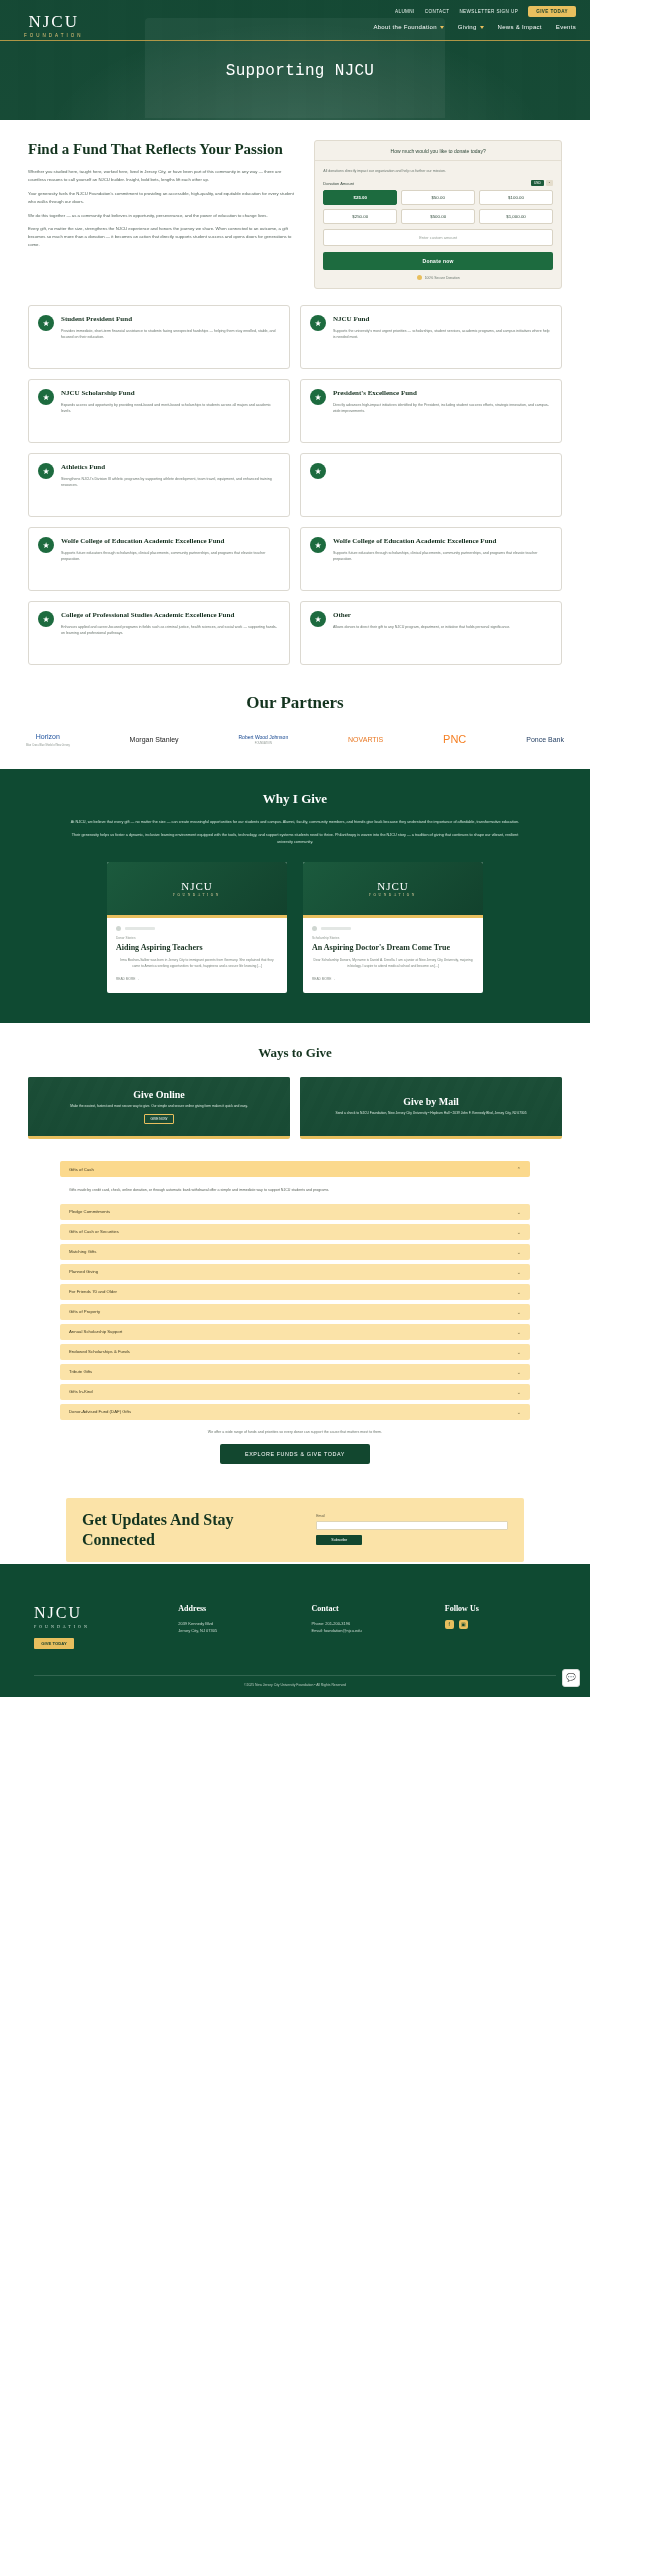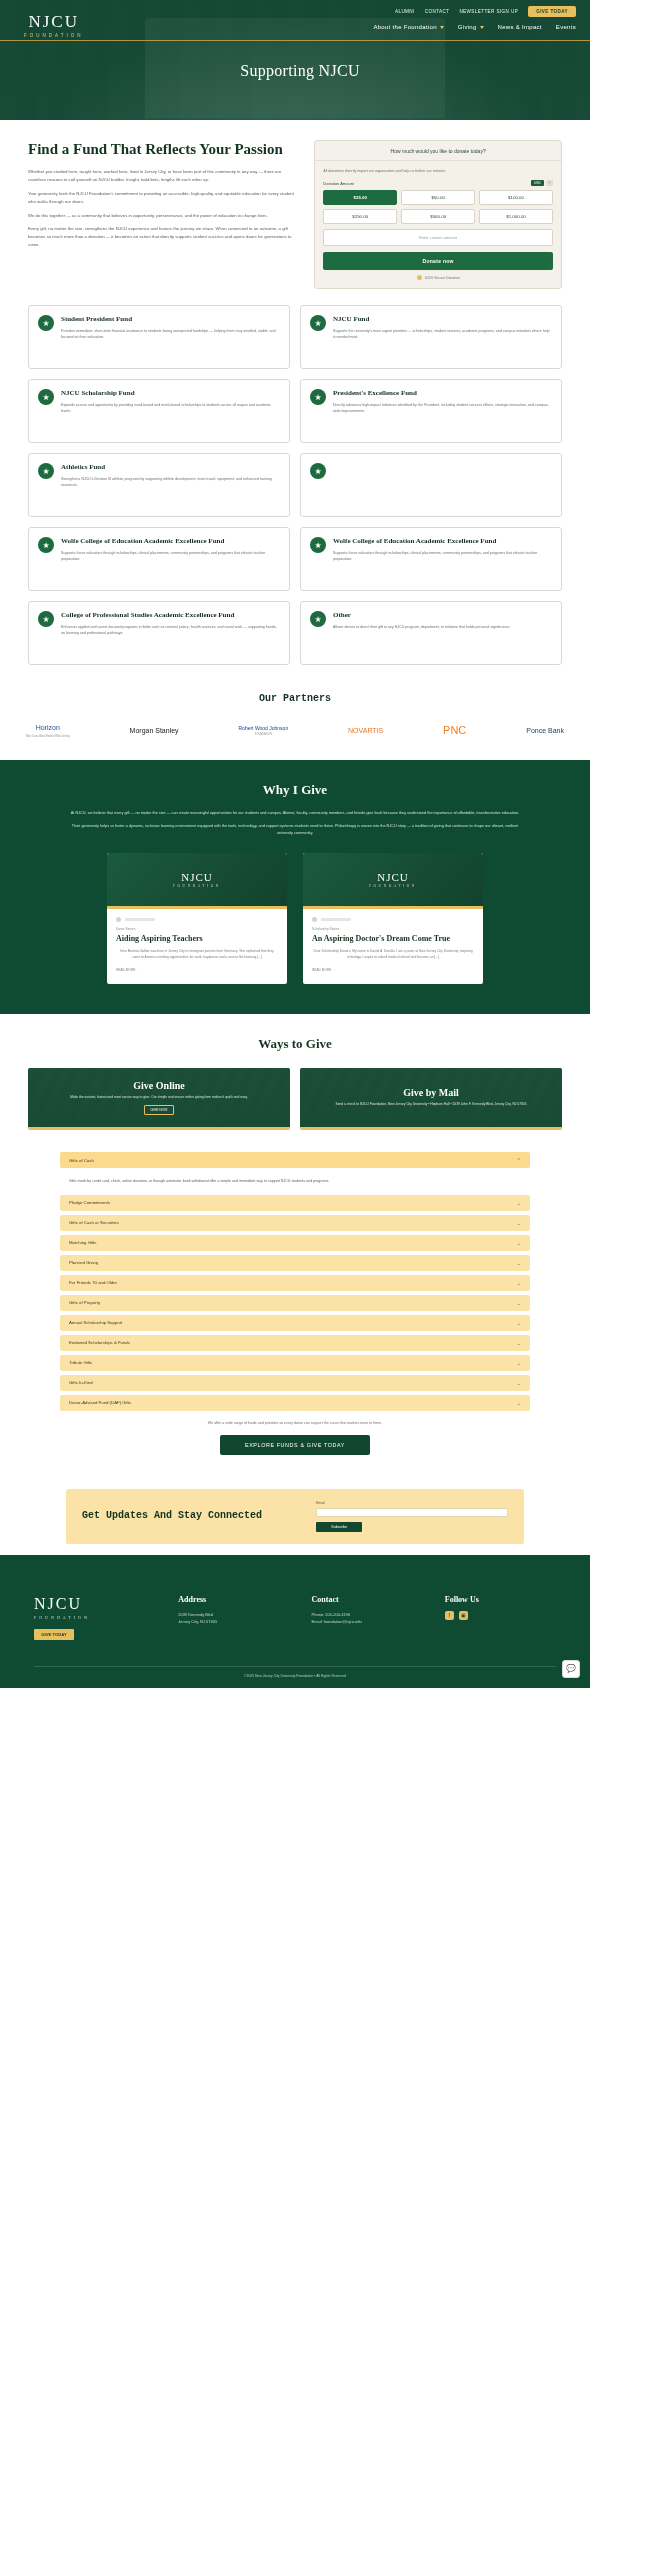--- a/index.html
+++ b/index.html
@@ -54,21 +54,21 @@
     position: absolute; right: 14px; top: 24px;
     display: flex; align-items: center; gap: 14px;
     font-size: 6px; color: #ffffff; letter-spacing: .3px;
   }
   .mainnav .item { display: flex; align-items: center; gap: 3px; }
   .caret { width: 0; height: 0; border-left: 2.5px solid transparent; border-right: 2.5px solid transparent; border-top: 3px solid #e8bf5e; }
   .goldline { position: absolute; left: 0; right: 0; top: 40px; height: 1px; background: #c9a349; opacity: .85; z-index:3;}
   .hero-title {
     position: absolute; left: 0; right: 0; top: 62px;
     text-align: center; color: #fff;
-    font-family: Liberation Serif, serif; font-size: 16px; letter-spacing: .3px;
+    font-family: Liberation Mono, monospace; font-size: 16px; letter-spacing: .3px;
     z-index: 5;
     margin-left: 10px;
   }
 
   
   .sec-find { padding: 20px 28px 6px 28px; display: flex; gap: 18px; }
   .find-left { width: 52%; }
   .find-left h2 {
     font-family: "Liberation Serif", serif; font-size: 15px; line-height: 1.25;
     color: #14341f; margin-bottom: 9px;
@@ -111,21 +111,21 @@
   .fund .star {
     flex: none; width: 16px; height: 16px; border-radius: 50%;
     background: #1d6b3f; color: #fff; font-size: 8px;
     display: flex; align-items: center; justify-content: center;
   }
   .fund h3 { font-family: "Liberation Serif", serif; font-size: 7px; color: #15301f; margin-bottom: 4px; line-height: 1.25; }
   .fund p { font-size: 3.6px; color: #68736c; line-height: 1.75; }
 
   
   .partners { padding: 4px 0 22px 0; }
-  .partners h2 { text-align: center; font-family: Liberation Mono, monospace; font-size: 10px; color: #14341f; margin-bottom: 20px; }
+  .partners h2 { text-align: center; font-family: Liberation Serif, serif; font-size: 17px; color: #14341f; margin-bottom: 20px; }
   .plogos { display: flex; align-items: center; justify-content: space-between; padding: 0 26px; gap: 18px; }
   .plogo { font-size: 7px; text-align: center; line-height: 1.2; }
   .plogo .sub { font-size: 2.6px; color: #8c958f; display: block; margin-top: 2px; }
 
   
   .why { background: #0f4a32; padding: 22px 28px 30px 28px; }
   .why h2 { text-align: center; color: #fff; font-family: "Liberation Serif", serif; font-size: 13px; margin-bottom: 12px; }
   .why p { text-align: center; color: #cfe3d8; font-size: 3.8px; line-height: 1.9; margin: 0 auto 6px auto; max-width: 460px; }
   .stories { display: flex; gap: 16px; margin-top: 16px; justify-content: center; }
   .story { width: 180px; background: #fff; border-radius: 2px; overflow: hidden; }
@@ -178,21 +178,21 @@
     padding: 7px 0; border-radius: 2px;
   }
 
   
   .updates-wrap { position: relative; height: 66px; margin-top: 28px; }
   .updates {
     position: absolute; left: 66px; right: 66px; top: 0;
     background: #fbe3a8; border-radius: 2px; padding: 12px 16px;
     display: flex; align-items: center; justify-content: space-between; z-index: 3;
   }
-  .updates h3 { font-family: Liberation Mono, monospace; font-size: 10px; color: #14341f; line-height: 1.25; width: 45%;}
+  .updates h3 { font-family: Liberation Serif, serif; font-size: 16px; color: #14341f; line-height: 1.25; width: 45%;}
   .sub-form { width: 45%; }
   .sub-label { font-size: 3.4px; color: #5d5a44; margin-bottom: 3px; }
   .sub-input { background: #fff; border: 1px solid #e0d5b4; height: 9px; border-radius: 1px; }
   .sub-btn { margin-top: 5px; background: #12472f; color: #fff; font-size: 3.6px; text-align: center; padding: 3px 0; width: 46px; border-radius: 1px; }
 
   
   footer { background: #0f4a32; padding: 40px 34px 10px 34px; color: #dbe9e1; }
   .fcols { display: flex; gap: 22px; }
   .fcol { flex: 1; }
   .fcol.logo-col { flex: 1.1; }

